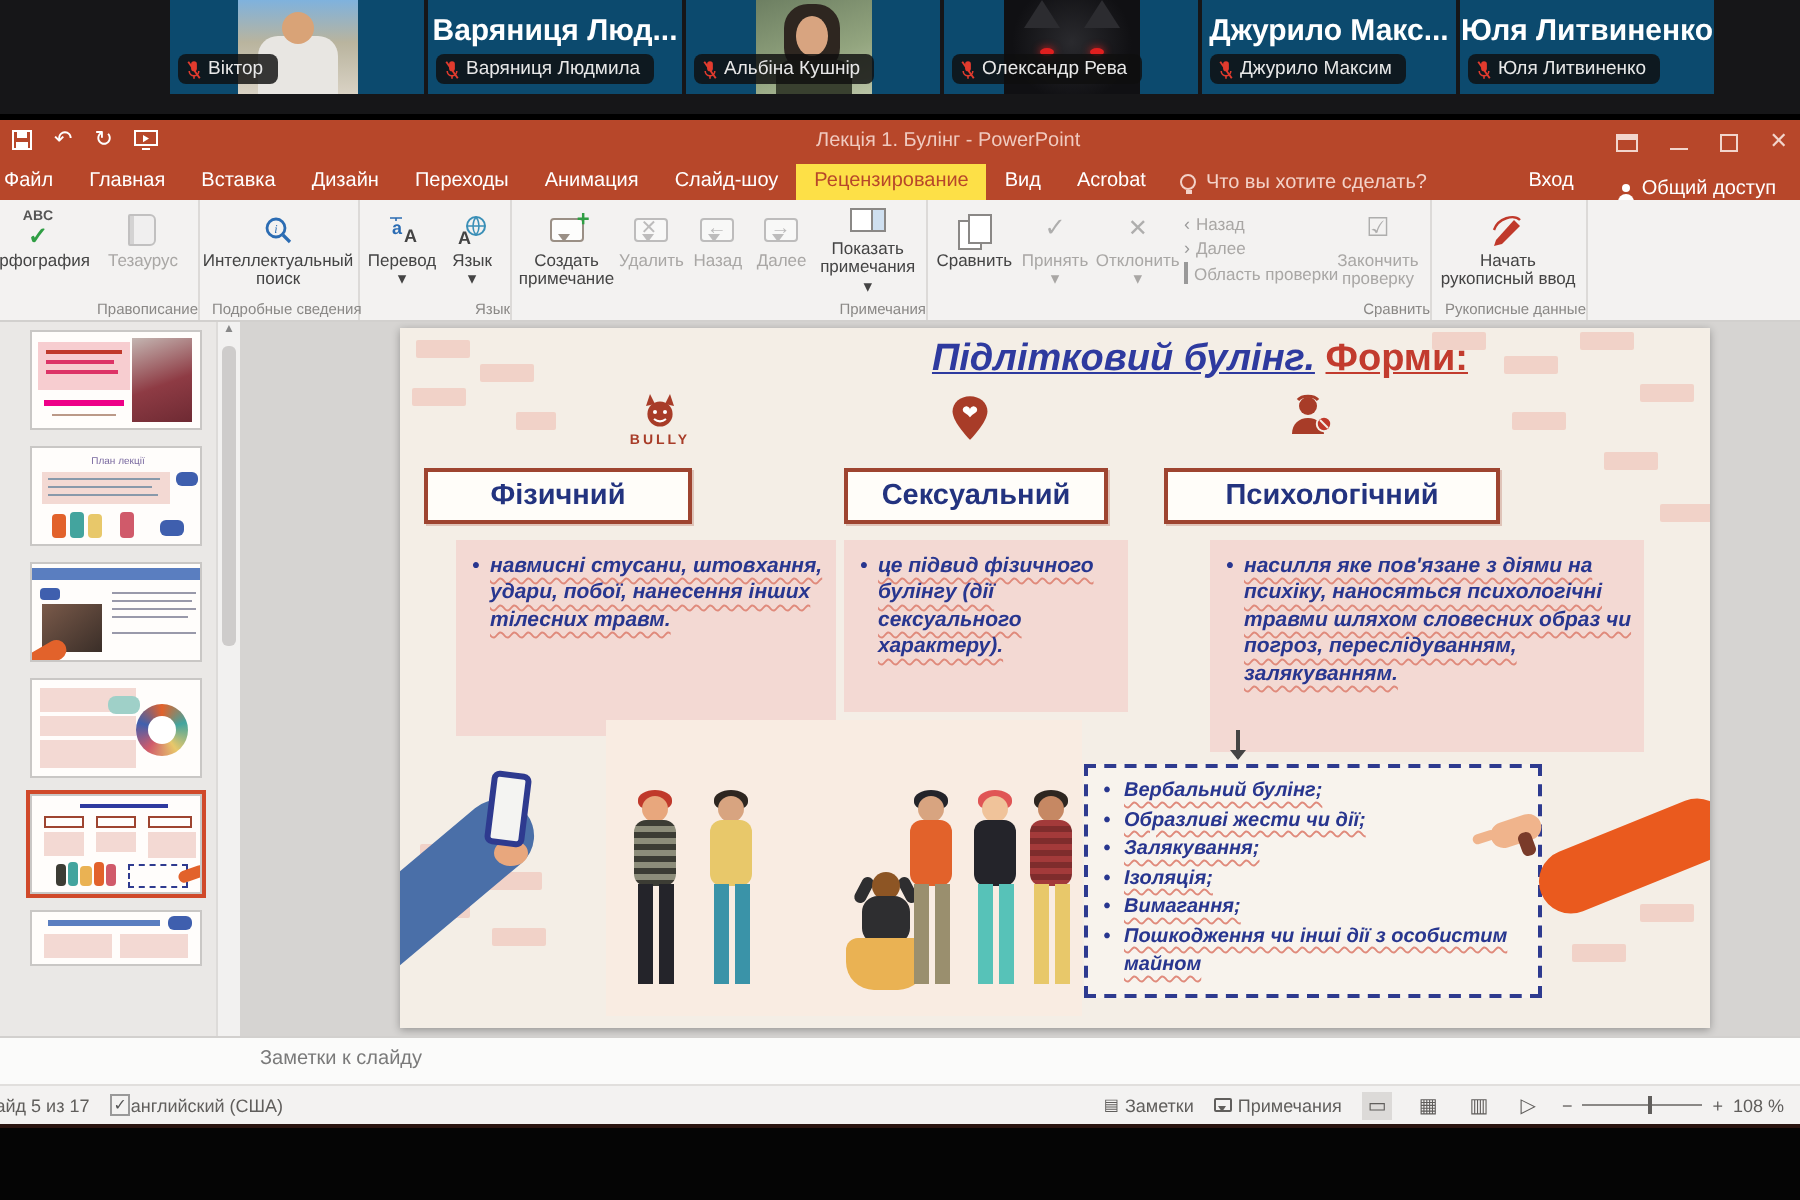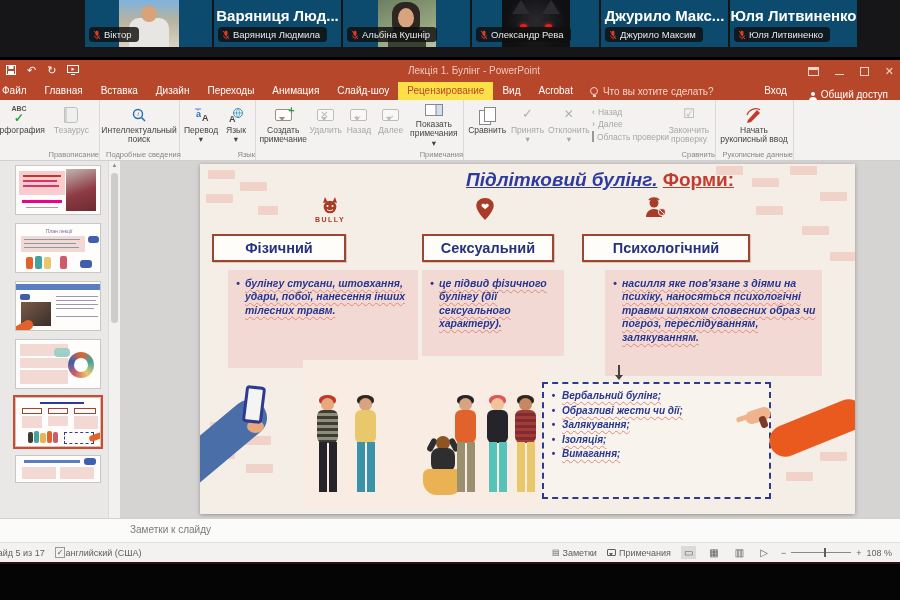--- a/index.html
+++ b/index.html
@@ -592,21 +592,21 @@
               <circle cx="19" cy="15" r="3.6" fill="#c0392b" stroke="#f4eee6" stroke-width="1"></circle>
               <line x1="17" y1="13" x2="21" y2="17" stroke="#f4eee6" stroke-width="1"></line>
             </svg>
         </div>
 
         <div class="hdr" style="left:12px;width:134px;">Фізичний</div>
         <div class="hdr" style="left:222px;width:132px;">Сексуальний</div>
         <div class="hdr" style="left:382px;width:168px;">Психологічний</div>
 
         <div class="pbx" style="left:28px;top:106px;width:190px;height:98px;">
-          <span class="wavy">булінгу стусани, штовхання, удари, побої, нанесення інших тілесних травм.</span>
+          <span class="wavy">навмисні стусани, штовхання, удари, побої, нанесення інших тілесних травм.</span>
         </div>
         <div class="pbx" style="left:222px;top:106px;width:142px;height:86px;">
           <span class="wavy">це підвид фізичного булінгу (дії сексуального характеру).</span>
         </div>
         <div class="pbx" style="left:382px;top:106px;width:217px;height:106px;margin-left:23px;">
           <span class="wavy">насилля яке пов'язане з діями на психіку, наносяться психологічні травми шляхом словесних образ чи погроз, переслідуванням, залякуванням.</span>
         </div>
 
         <div class="illu">
           <div class="fg" style="left:12px;--hair:#c0392b;--skin:#e8a77d;--top:repeating-linear-gradient(0deg,#3c3c34 0 3px,#8d8d7a 3px 6px);--pant:#24242a;">
@@ -662,20 +662,23 @@
               <span class="wavy">Образливі жести чи дії;</span>
             </div>
           <div class="dli">
               <span class="wavy">Залякування;</span>
             </div>
           <div class="dli">
               <span class="wavy">Ізоляція;</span>
             </div>
           <div class="dli">
               <span class="wavy">Вимагання;</span>
+            </div>
+          <div class="dli">
+              <span class="wavy">Пошкодження чи інші дії з особистим майном</span>
             </div>
         </div>
 
         <div class="hando"></div>
         <div class="armor"></div>
         <div class="watch"></div>
       </div>
     </div>
 
     <span class="splitbtn">▼</span>

